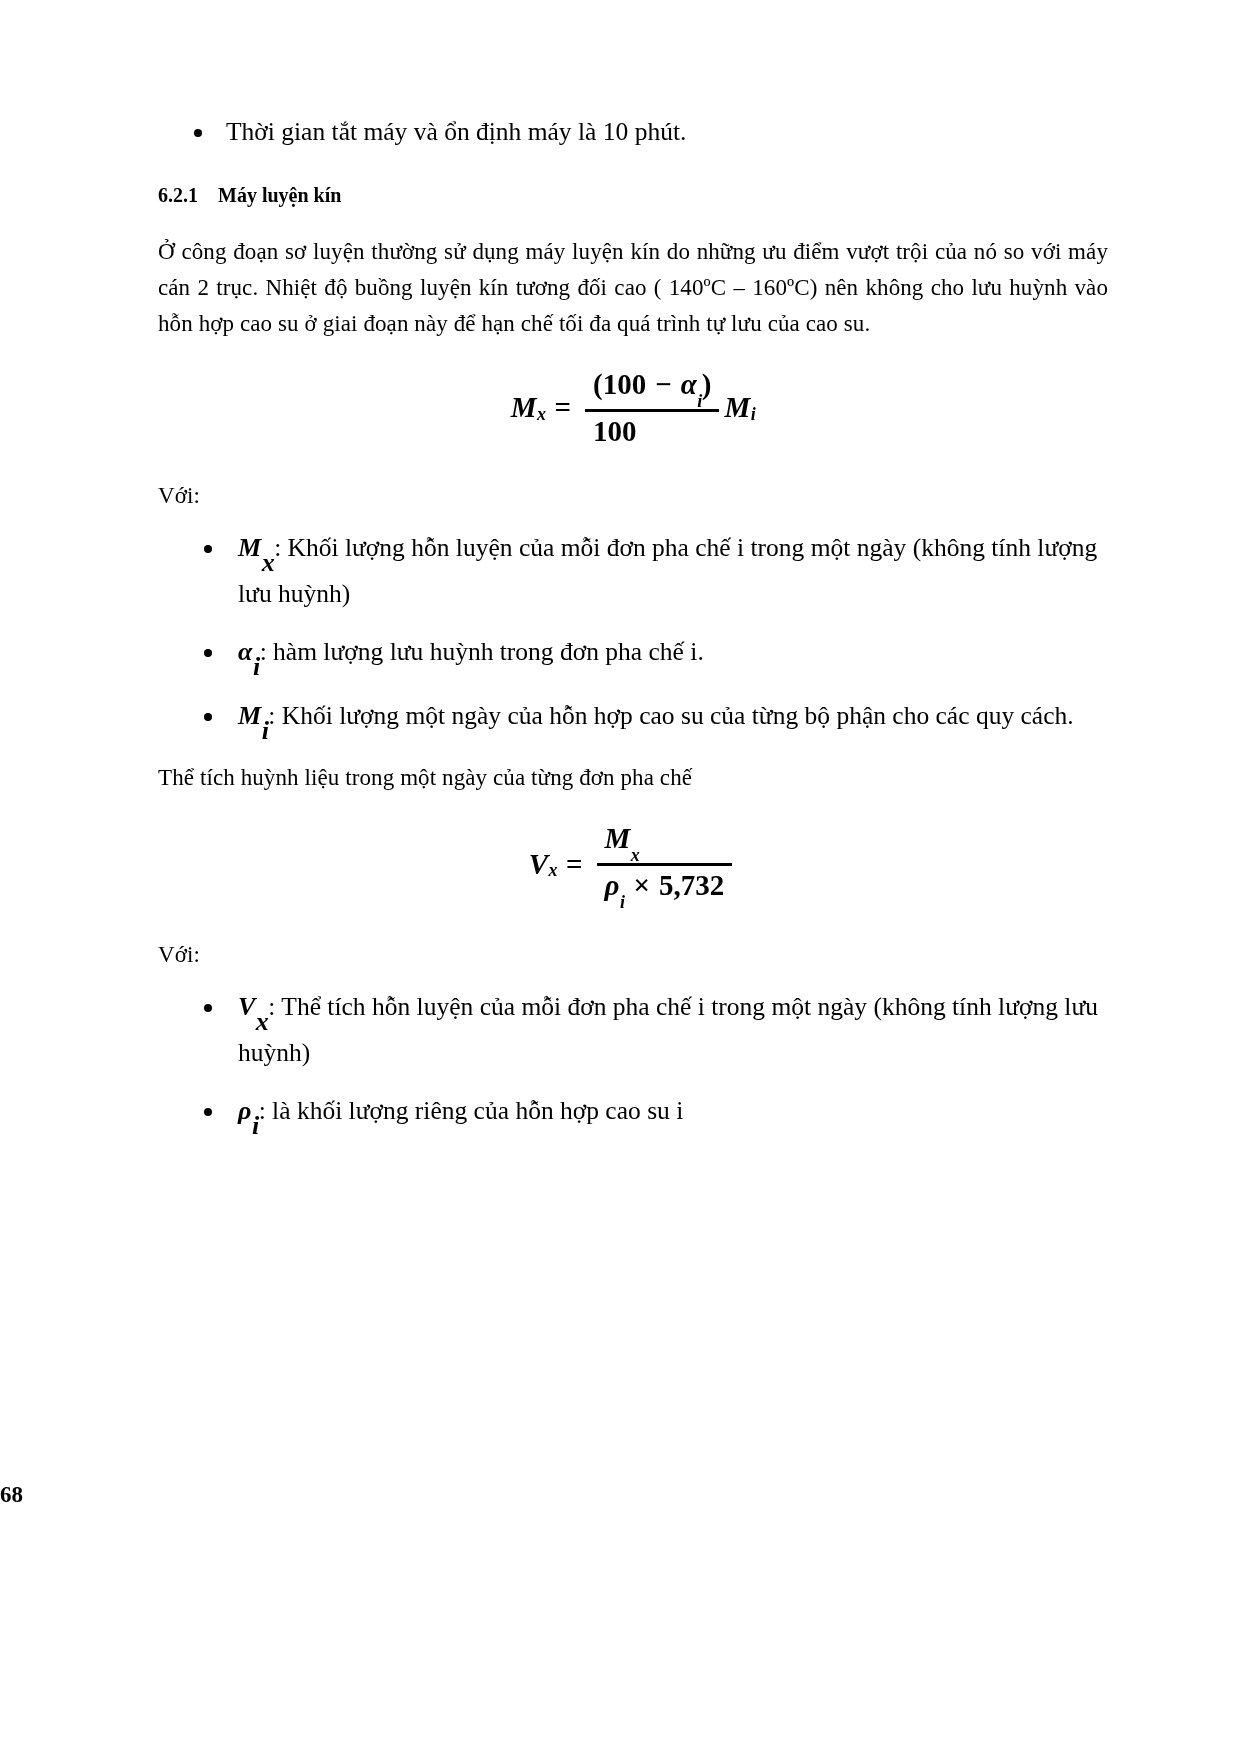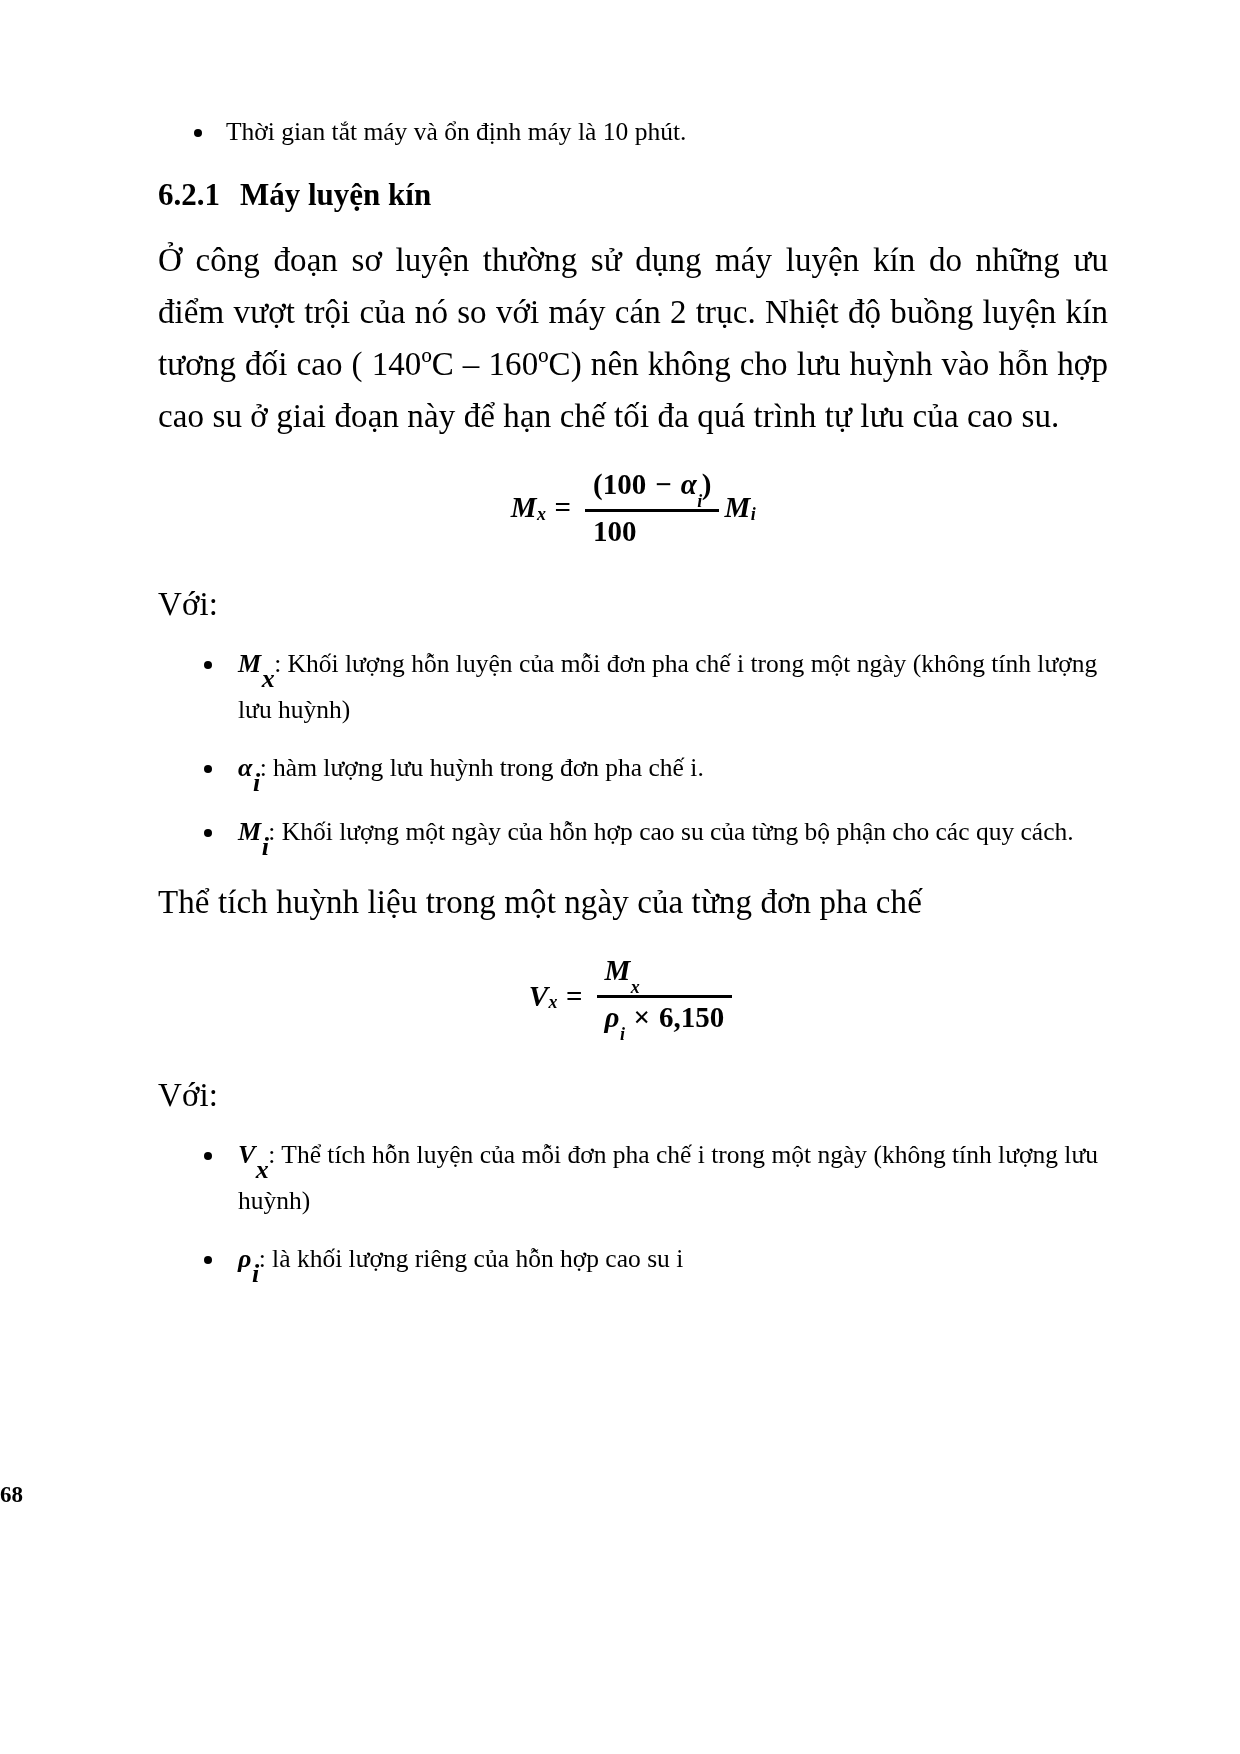--- a/index.html
+++ b/index.html
@@ -20,31 +20,31 @@
   }
   .content {
     position: absolute;
     left: 158px;
     top: 112px;
     width: 950px;
   }
 
   
   .para {
-    font-size: 33px;
-    line-height: 52px;
+    font-size: 23px;
+    line-height: 36px;
     text-align: justify;
     text-justify: inter-word;
     margin: 0 0 14px 0;
     letter-spacing: 0.1px;
   }
   .para.nojust { text-align: left; }
 
   .heading {
-    font-size: 31px;
+    font-size: 20px;
     font-weight: bold;
     margin: 26px 0 22px 0;
     line-height: 34px;
   }
   .heading .num { margin-right: 20px; }
 
   
   ul.bullets {
     list-style: none;
     margin: 0 0 10px 0;
@@ -192,21 +192,21 @@
     <p class="para nojust">Thể tích huỳnh liệu trong một ngày của từng đơn pha chế</p>
 
     <div class="formula">
       <span class="mathrow">
         <span class="mi">V</span>
           <span class="sub">x</span>
         <span class="mo">=</span>
         <span class="frac">
           <span class="numer"><span class="mi">M</span><span class="sub">x</span></span>
           <span class="bar"></span>
-          <span class="denom"><span class="mi">ρ</span><span class="sub">i</span><span class="mo">×</span><span class="mn">6,150</span></span>
+          <span class="denom"><span class="mi">ρ</span><span class="sub">i</span><span class="mo">×</span><span class="mn">5,732</span></span>
         </span>
       </span>
     </div>
 
     <p class="para nojust">Với:</p>
 
     <ul class="bullets">
       <li>
         <span class="inline-var">V</span><span class="sub inline-var">x</span><span>: Thể tích hỗn luyện của mỗi đơn pha chế i trong một ngày (không tính lượng lưu huỳnh)</span>
       </li>

